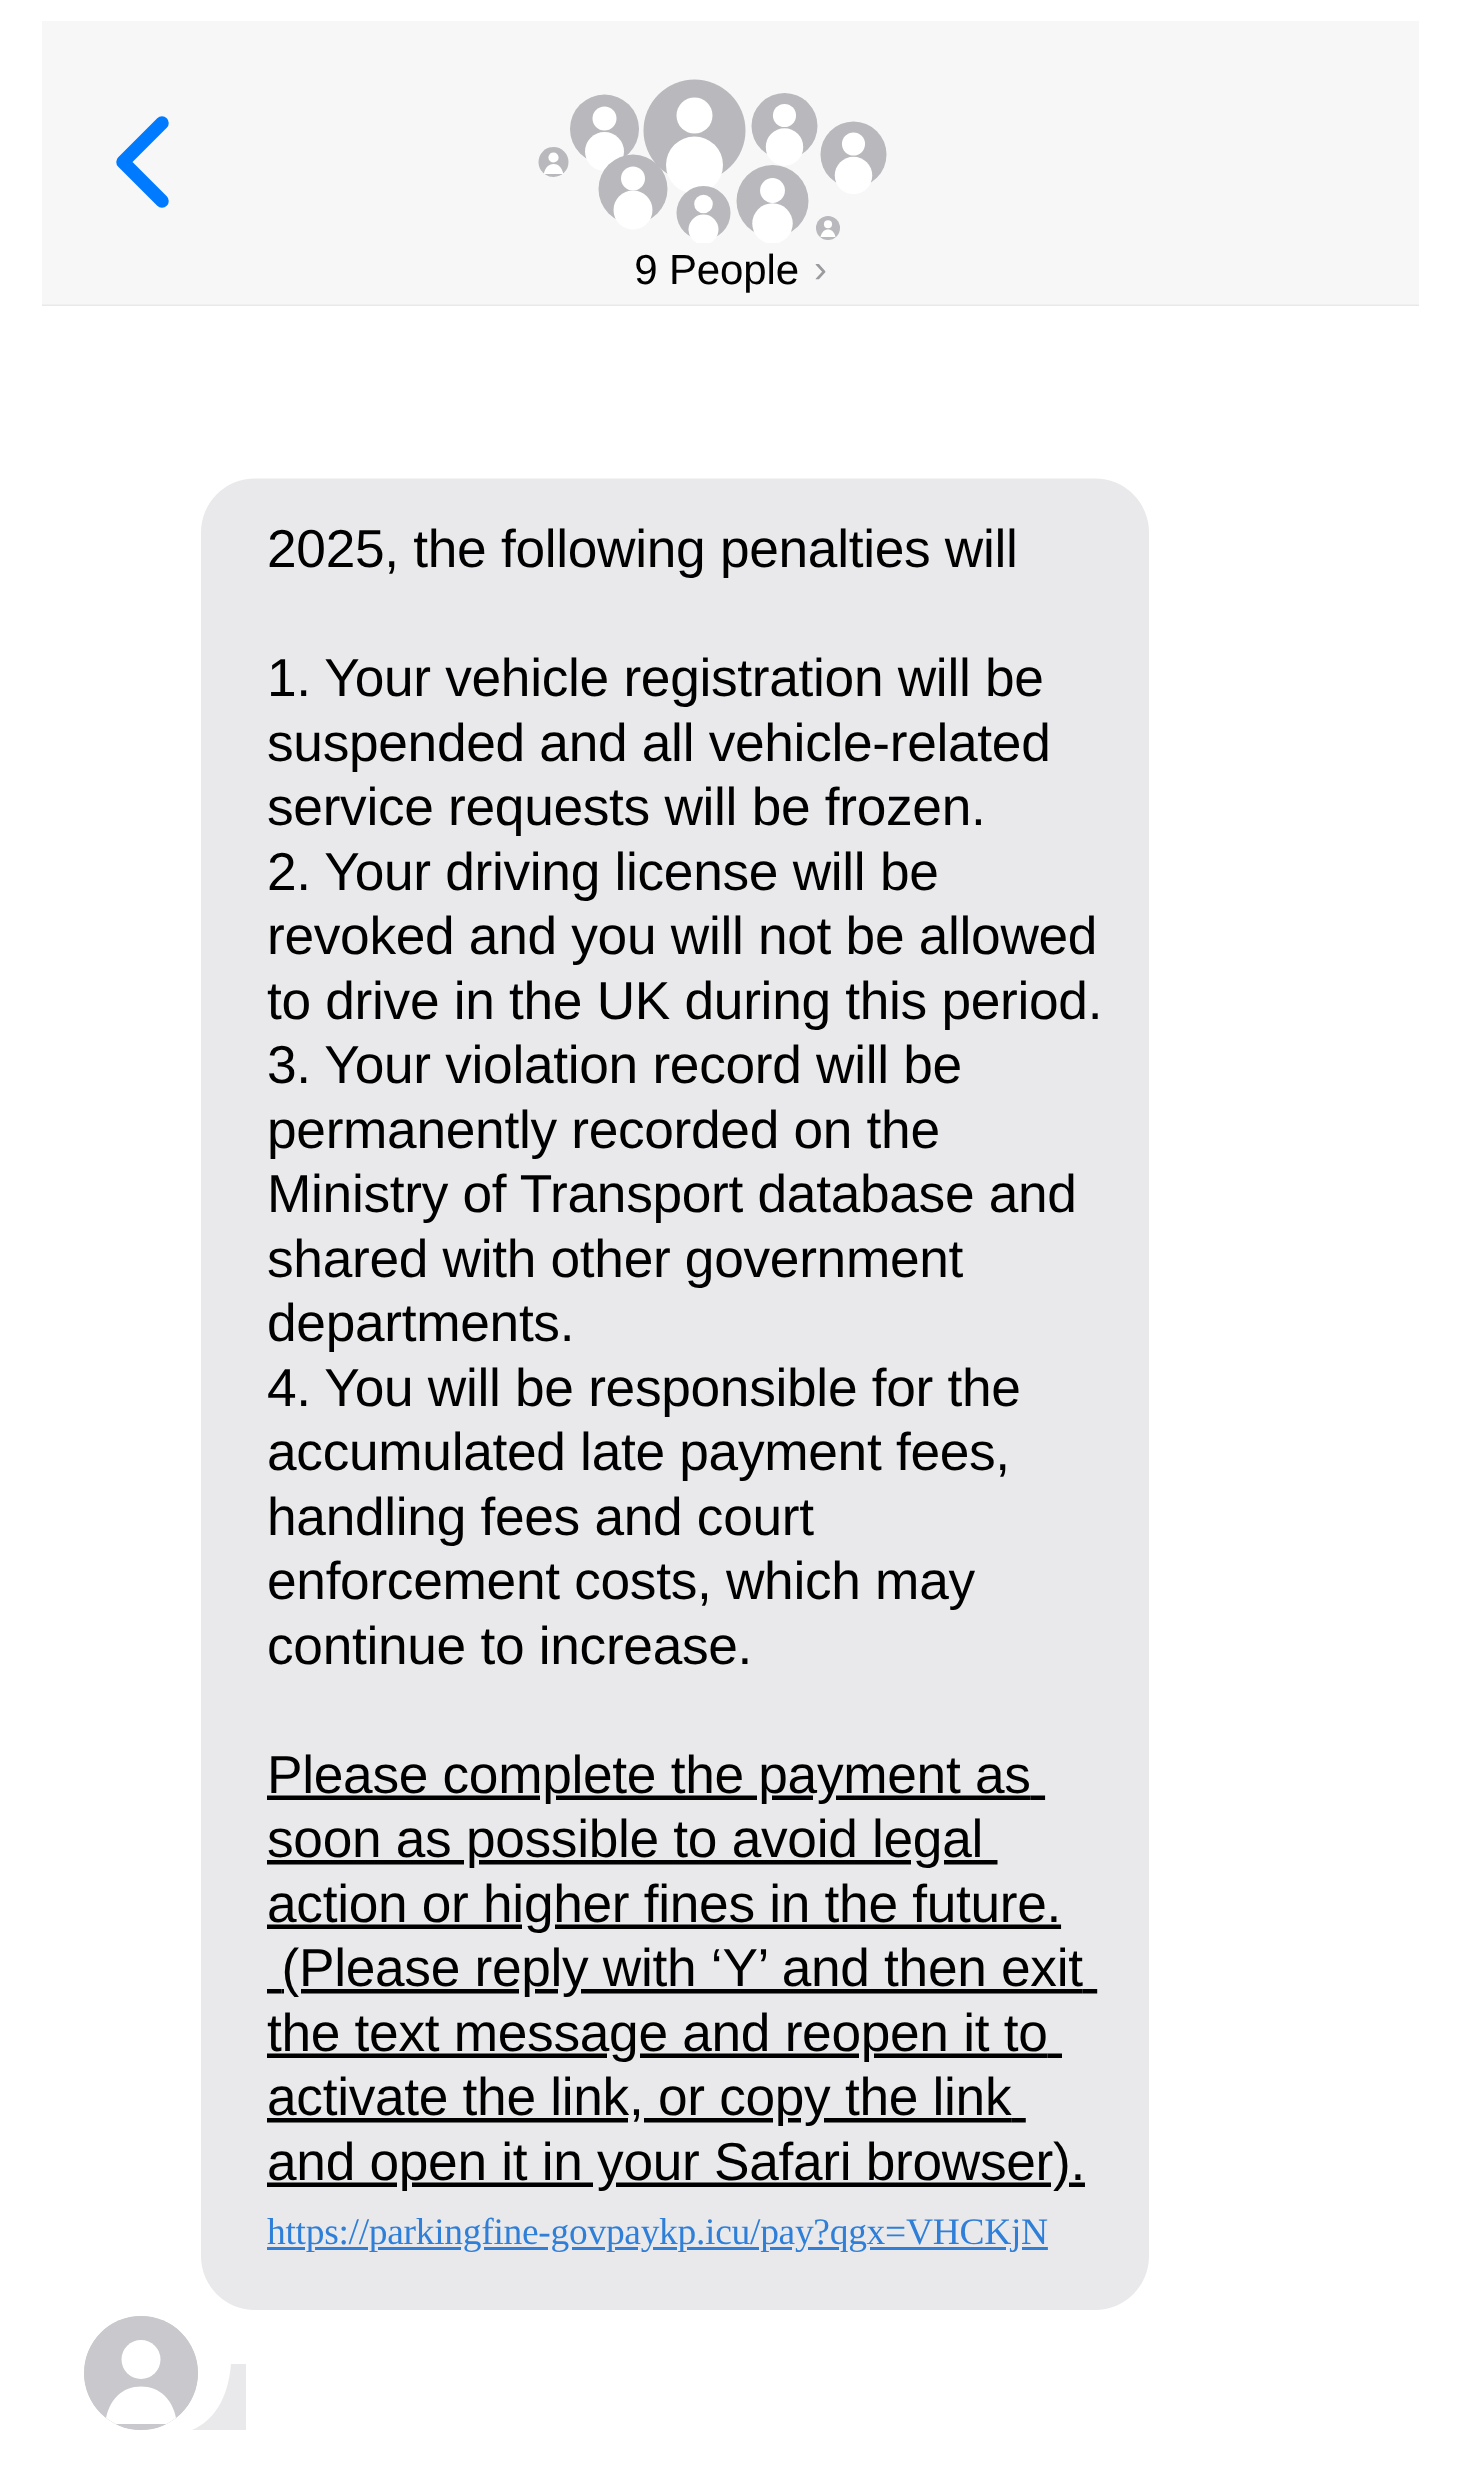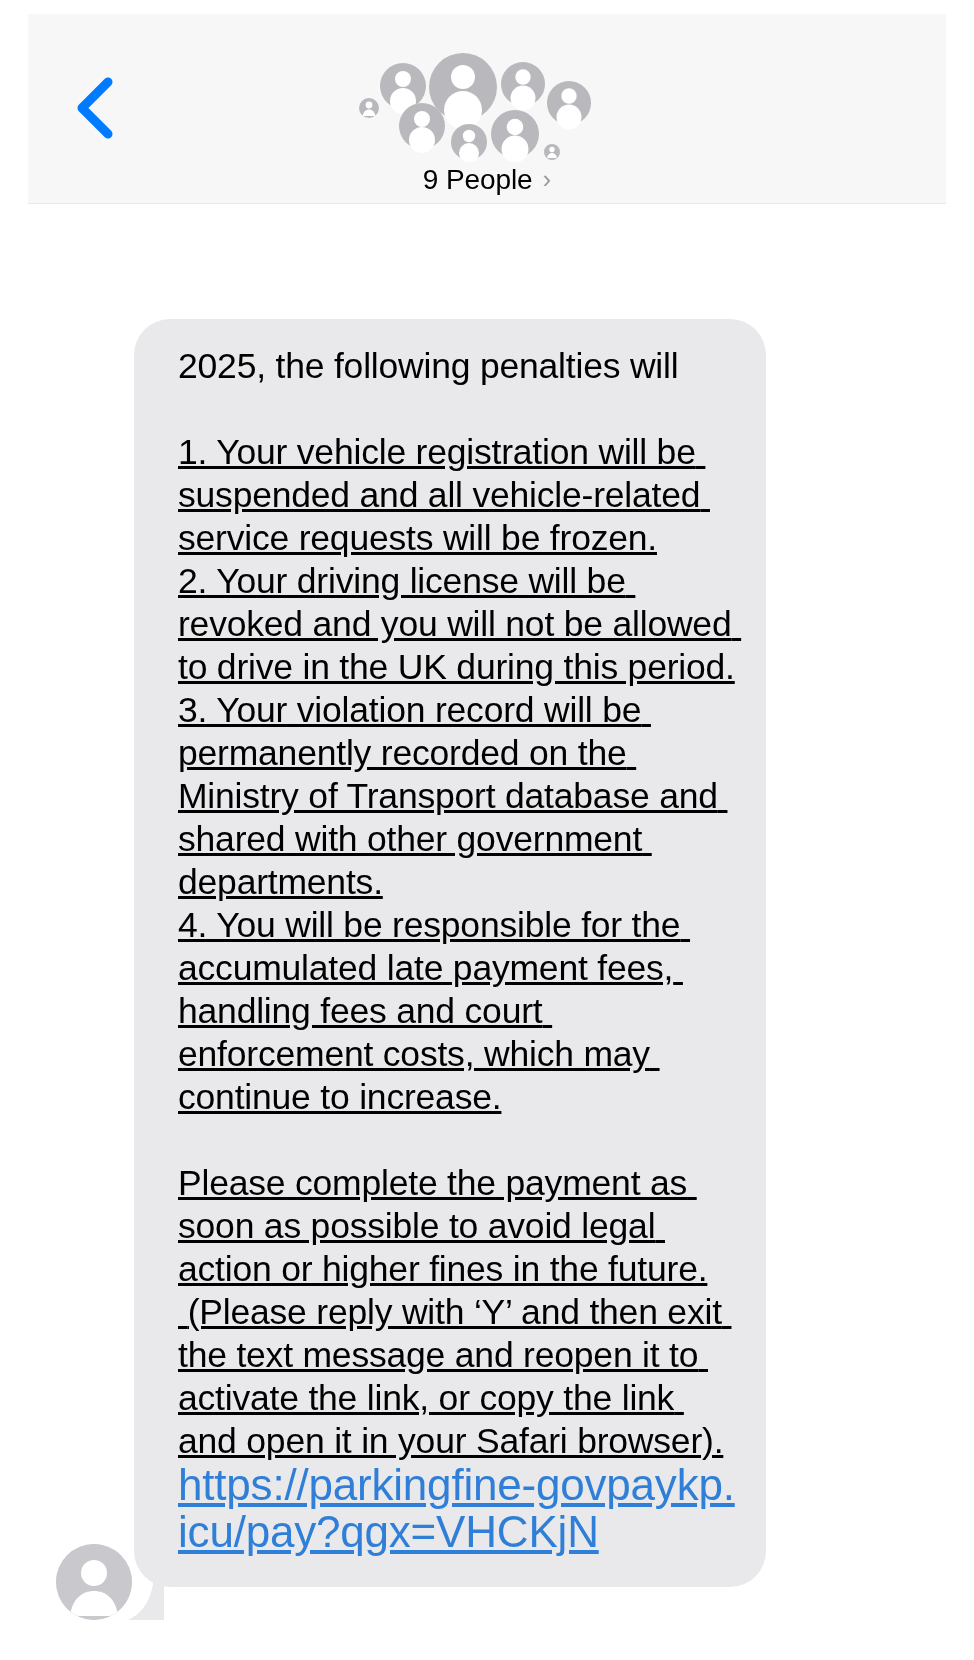--- a/index.html
+++ b/index.html
@@ -64,23 +64,24 @@
     word-wrap: break-word;
   }
 
   .bubble .blank {
     height: 43px;
   }
 
   .bubble a.link {
     color: #2f7fd8;
     text-decoration: underline;
-    font-size: 44px;
+    font-size: 25px;
     line-height: 43px;
     word-break: break-all;
+    font-family: Liberation Serif, serif;
   }
 
   
   .avatar {
     position: absolute;
     left: 28px;
     width: 76px;
     height: 76px;
     border-radius: 50%;
     background: #c8c8cd;
@@ -170,21 +171,21 @@
         <svg width="40" height="44" viewBox="0 0 40 44" aria-hidden="true">
           <path d="M40 0 L40 44 L4 44 C18 38 28 24 30 0 Z" fill="#e9e9eb"></path>
         </svg>
       </div>
 
       <div class="bubble" style="top: 305px;">
         <p>
           <span class="underline-part">2025</span><span>, the following penalties will</span>
         </p>
         <p class="blank"></p>
-        <p style="white-space: pre-wrap; text-decoration: underline;">1. Your vehicle registration will be suspended and all vehicle-related service requests will be frozen.
+        <p style="white-space: pre-wrap;">1. Your vehicle registration will be suspended and all vehicle-related service requests will be frozen.
 2. Your driving license will be revoked and you will not be allowed to drive in the UK during this period.
 3. Your violation record will be permanently recorded on the Ministry of Transport database and shared with other government departments.
 4. You will be responsible for the accumulated late payment fees, handling fees and court enforcement costs, which may continue to increase.</p>
         <p class="blank"></p>
         <p style="white-space: pre-wrap; text-decoration: underline;">Please complete the payment as soon as possible to avoid legal action or higher fines in the future.
  (Please reply with ‘Y’ and then exit the text message and reopen it to activate the link, or copy the link and open it in your Safari browser).</p>
         <p><a class="link" href="#">https://parkingfine-govpaykp.icu/pay?qgx=VHCKjN</a></p>
       </div>
 
     </div>

